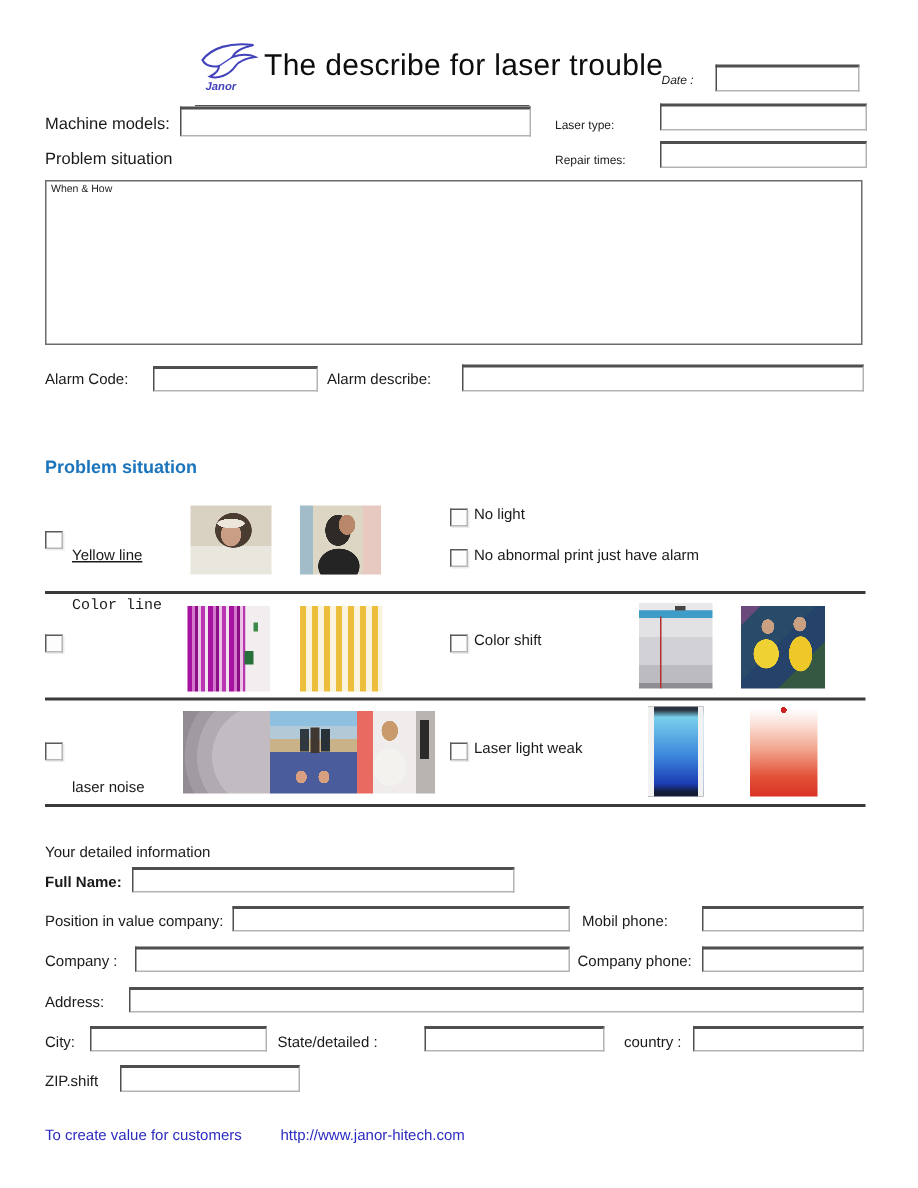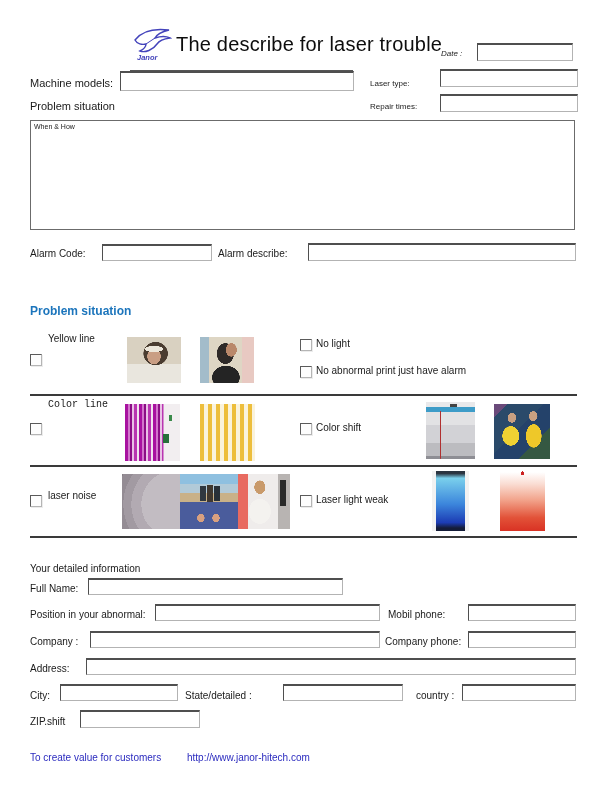--- a/index.html
+++ b/index.html
@@ -142,21 +142,21 @@
   </div>
 
   <span class="lbl-sm" style="left:30px; top:248px;">Alarm Code:</span>
   <input class="field" style="left: 102px; top: 244px; width: 110px; height: 17px;">
   <span class="lbl-sm" style="left:218px; top:248px;text-align:center;">Alarm describe:</span>
   <input class="field" style="left: 308px; top: 243px; width: 268px; height: 18px;">
 
   <div class="heading-blue" style="color:#1c75bc;">Problem situation</div>
 
   <span class="cb" style="left:30px; top:354px;" role="checkbox" aria-checked="false"></span>
-  <span class="lbl-sm" style="left:48px; top:333px;">Yellow line</span>
+  <span class="lbl-sm" style="left:48px; top:365px;text-decoration:underline;">Yellow line</span>
   <div class="ph ph-girl" style="left:127px; top:337px; width:54px; height:46px;"></div>
   <div class="ph ph-woman" style="left:200px; top:337px; width:54px; height:46px;"></div>
 
   <span class="cb" style="left:300px; top:339px;" role="checkbox" aria-checked="false"></span>
   <span class="lbl-sm" style="left:316px; top:338px;">No light</span>
   <span class="cb" style="left:300px; top:366px;" role="checkbox" aria-checked="false"></span>
   <span class="lbl-sm" style="left:316px; top:365px;">No abnormal print just have alarm</span>
   <div class="hr" style="top:394px;"></div>
 
   <span class="cb" style="left:30px; top:423px;" role="checkbox" aria-checked="false"></span>
@@ -164,37 +164,37 @@
   <div class="ph ph-magenta" style="left:125px; top:404px; width:55px; height:57px;"></div>
   <div class="ph ph-yellow" style="left:200px; top:404px; width:55px; height:57px;"></div>
 
   <span class="cb" style="left:300px; top:423px;" role="checkbox" aria-checked="false"></span>
   <span class="lbl-sm" style="left:316px; top:422px;">Color shift</span>
   <div class="ph ph-scan" style="left:426px; top:402px; width:49px; height:57px;"></div>
   <div class="ph ph-people" style="left:494px; top:404px; width:56px; height:55px;"></div>
   <div class="hr" style="top:465px;"></div>
 
   <span class="cb" style="left:30px; top:495px;" role="checkbox" aria-checked="false"></span>
-  <span class="lbl-sm" style="left:48px; top:490px;text-align:right;">laser noise</span>
+  <span class="lbl-sm" style="left:48px; top:520px;text-align:right;">laser noise</span>
   <div class="ph ph-grayband" style="left:122px; top:474px; width:58px; height:55px;"></div>
   <div class="ph ph-collage" style="left:180px; top:474px; width:58px; height:55px;"></div>
   <div class="ph ph-model" style="left:238px; top:474px; width:52px; height:55px;"></div>
 
   <span class="cb" style="left:300px; top:495px;" role="checkbox" aria-checked="false"></span>
   <span class="lbl-sm" style="left:316px; top:494px;">Laser light weak</span>
   <div class="ph ph-blue" style="left:432px; top:471px; width:37px; height:60px;"></div>
   <div class="ph ph-red" style="left:500px; top:471px; width:45px; height:60px;"></div>
   <div class="hr" style="top:536px;"></div>
 
   <span class="lbl-sm" style="left:30px; top:563px;">Your detailed information</span>
 
-  <span class="lbl-sm" style="left:30px; top:583px;">Full Name:</span>
+  <span class="lbl-sm" style="left:30px; top:583px;font-weight:bold;">Full Name:</span>
   <input class="field" style="left: 88px; top: 578px; width: 255px; height: 17px;">
 
-  <span class="lbl-sm" style="left:30px; top:609px;">Position in your abnormal:</span>
+  <span class="lbl-sm" style="left:30px; top:609px;">Position in value company:</span>
   <input class="field" style="left: 155px; top: 604px; width: 225px; height: 17px;">
   <span class="lbl-sm" style="left:388px; top:609px;">Mobil phone:</span>
   <input class="field" style="left: 468px; top: 604px; width: 108px; height: 17px;">
 
   <span class="lbl-sm" style="left:30px; top:636px;">Company :</span>
   <input class="field" style="left: 90px; top: 631px; width: 290px; height: 17px;">
   <span class="lbl-sm" style="left:385px; top:636px;">Company phone:</span>
   <input class="field" style="left: 468px; top: 631px; width: 108px; height: 17px;">
 
   <span class="lbl-sm" style="left:30px; top:663px;">Address:</span>

